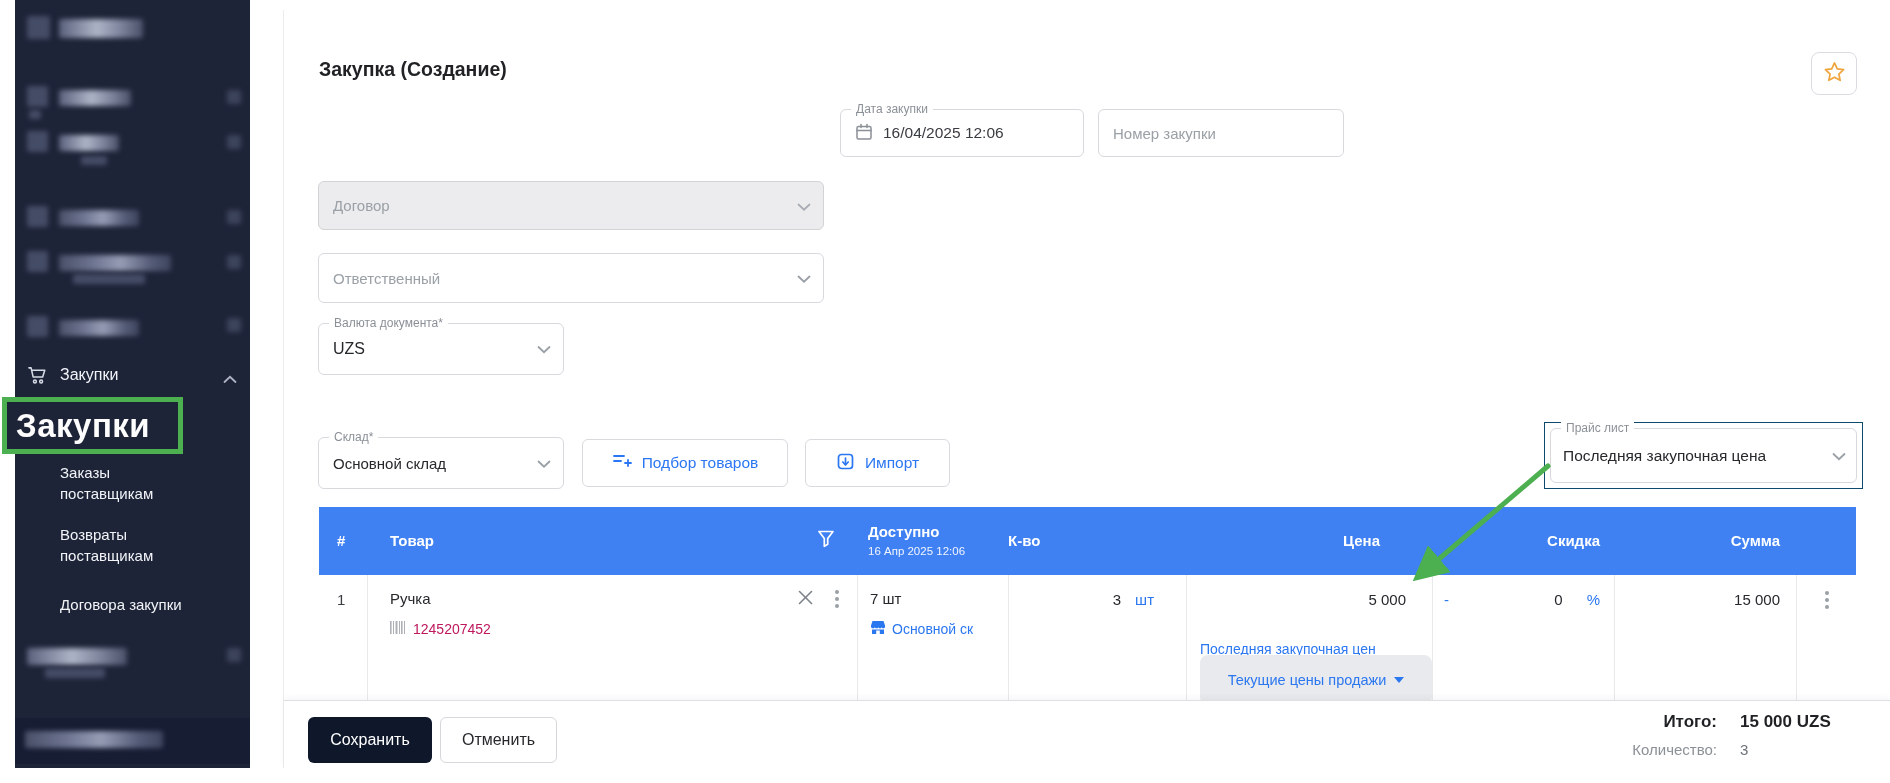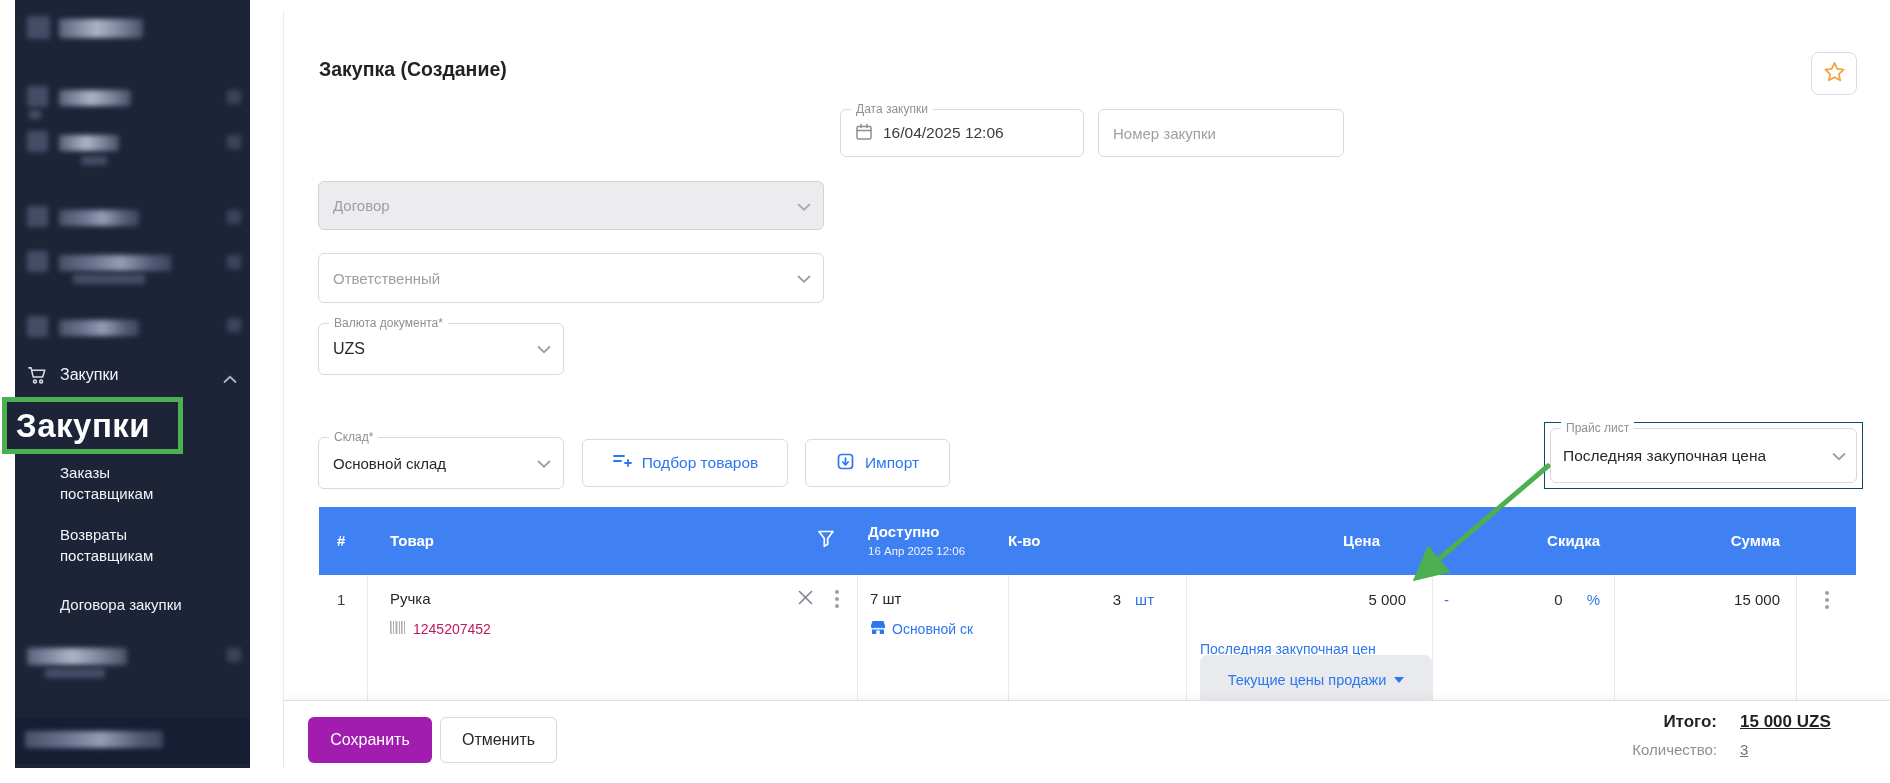--- a/index.html
+++ b/index.html
@@ -113,32 +113,32 @@
 
   .kebab { display: inline-flex; flex-direction: column; gap: 3px; padding: 2px 4px; }
   .kebab i { width: 4px; height: 4px; border-radius: 50%; background: #9aa0a6; }
 
   
   .arrow-svg { position: absolute; left: 1390px; top: 452px; z-index: 4; pointer-events: none; }
 
   
   .footer { position: absolute; left: 284px; top: 700px; width: 1606px; height: 69px; background: #fff;
             border-top: 1px solid #dddfe2; box-shadow: 0 -3px 6px rgba(0,0,0,.04); z-index: 5; }
-  .btn-save   { position: absolute; left: 24px; top: 16px; width: 124px; height: 46px; background: #a21caf;
+  .btn-save   { position: absolute; left: 24px; top: 16px; width: 124px; height: 46px; background: #0f172a;
                 border: none; border-radius: 6px; color: #fff; font-size: 16px; font-weight: 500;
                 font-family: inherit; cursor: pointer; }
   .btn-cancel { position: absolute; left: 156px; top: 16px; width: 117px; height: 46px; background: #fff;
                 border: 1px solid #d6d8dc; border-radius: 6px; color: #26282c; font-size: 16px;
                 font-family: inherit; cursor: pointer; }
   .totals { position: absolute; right: 37px; top: 11px; width: 270px; }
   .tot-row { display: flex; align-items: baseline; }
   .tot-row.first { font-size: 17px; font-weight: 700; color: #1f2124; margin-bottom: 9px; }
   .tot-row.second { font-size: 15px; color: #8b9097; }
   .tl { display: inline-block; width: 134px; text-align: right; }
-  .tv { display: inline-block; margin-left: 23px; text-decoration: underline; }
+  .tv { display: inline-block; margin-left: 23px; }
   .tot-row.second .tv { color: #6d7278; }
 </style>
 </head>
 <body>
 
 <div class="screen">
 
   <aside class="sidebar">
 
     <div>

